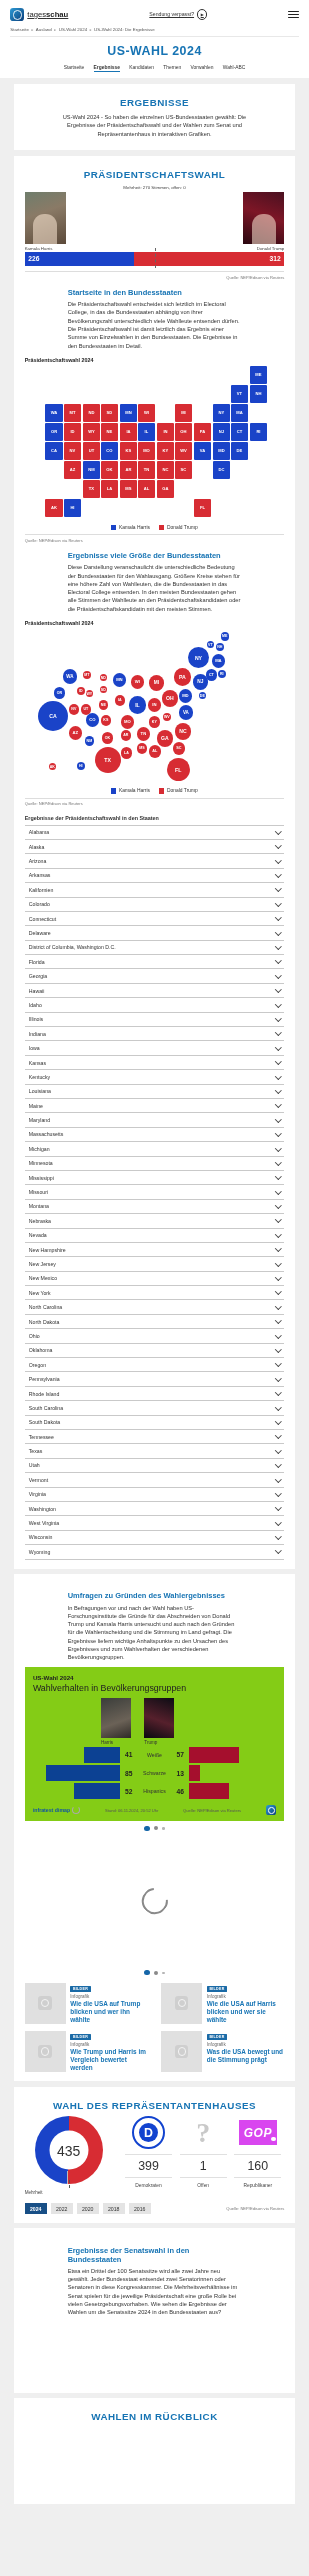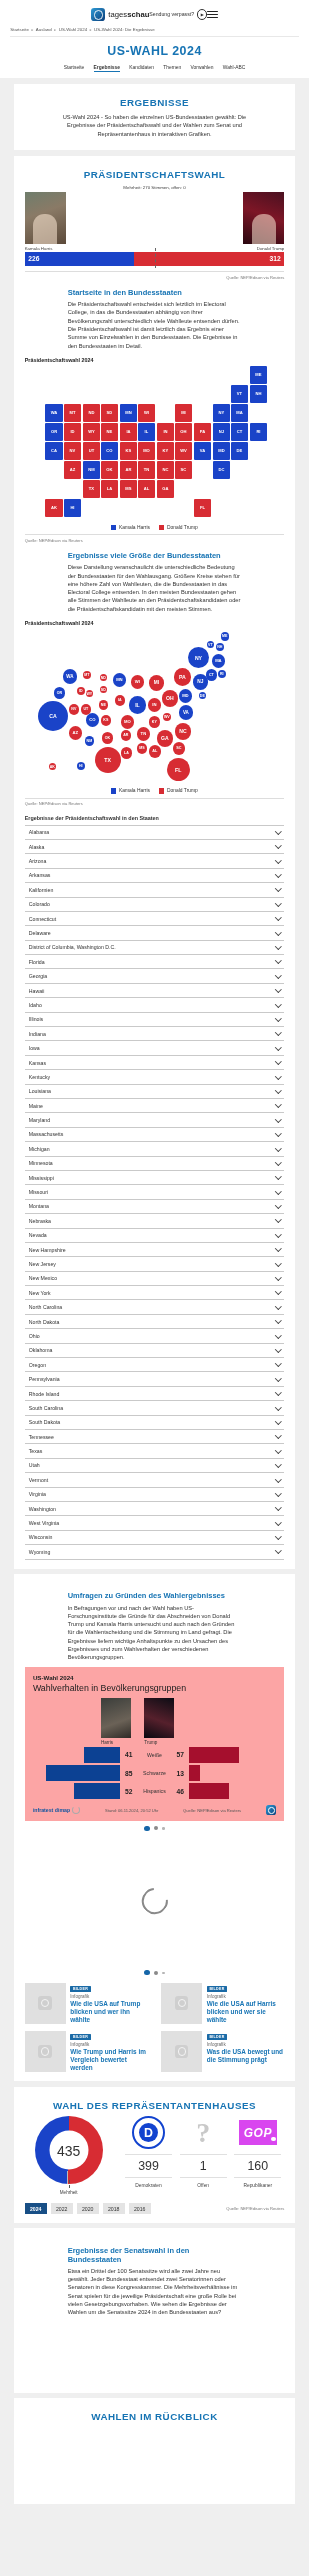--- a/index.html
+++ b/index.html
@@ -1,19 +1,19 @@
 <!DOCTYPE html>
 <html style="font-size:8.2px"><head>
 <meta charset="utf-8">
 <style>
   html,body{margin:0;padding:0;background:#efefef;font-family:"Liberation Sans",sans-serif;color:#333;}
   .page{width:309px;margin:0 auto;background:#efefef;}
   
   .masthead{background:#fff;padding:5.2px 10.3px 0 10.3px;}
-  .topbar{display:flex;align-items:center;justify-content:center;height:18.5px;}
+  .topbar{display:flex;align-items:center;justify-content:space-between;height:18.5px;text-decoration:underline;}
   .brand{display:flex;align-items:center;gap:3.6px;}
   .brand-box{width:13.4px;height:13.4px;border-radius:3.1px;background:linear-gradient(135deg,#2e9bd6,#0b3e7a);position:relative;}
   .brand-box:after{content:"";position:absolute;left:2.6px;top:2.6px;width:7.2px;height:7.2px;border:1px solid #fff;border-radius:50%;opacity:.9;}
   .brand-word{font-size:7.7px;color:#222;}
   .brand-word b{font-weight:bold;}
   .missed{display:flex;align-items:center;gap:3.1px;font-size:5.2px;color:#333;}
   .play-ic{width:8.2px;height:8.2px;border:0.8px solid #333;border-radius:50%;display:inline-flex;align-items:center;justify-content:center;font-size:4.1px;color:#333;}
   .burger{width:10.3px;height:7.2px;display:flex;flex-direction:column;justify-content:space-between;cursor:pointer;}
   .burger i{display:block;height:1.3px;background:#222;border-radius:0.5px;}
   .crumbs{font-size:4.4px;color:#555;padding:3.6px 0 4.1px 0;display:flex;gap:2.6px;align-items:center;border-bottom:0.5px solid #e8e8e8;}
@@ -56,21 +56,21 @@
   
   .bubwrap{position:relative;height:155px;margin:2.1px 0 1px 0;}
   .bub{position:absolute;border-radius:50%;display:flex;align-items:center;justify-content:center;color:#fff;font-weight:bold;font-size:4.1px;}
   
   .acc-head{font-size:5.4px;font-weight:bold;margin:9.3px 0 3.1px 0;}
   .acc{border-top:0.5px solid #c9c9c9;}
   .acc-row{display:flex;align-items:center;justify-content:space-between;height:13.4px;border-bottom:0.5px solid #c9c9c9;padding:0 4.1px;cursor:pointer;}
   .acc-row span{font-size:5.2px;color:#333;}
   .chev{width:3.6px;height:3.6px;border-right:0.8px solid #444;border-bottom:0.8px solid #444;transform:rotate(45deg);margin-top:-2.1px;}
   
-  .chartcard{background:#fca5a5;margin:5.2px 0;padding:7.2px 8.2px 5.2px 8.2px;}
+  .chartcard{background:#84cc16;margin:5.2px 0;padding:7.2px 8.2px 5.2px 8.2px;}
   .cc-kicker{font-size:6.2px;font-weight:bold;color:#222;}
   .cc-title{font-size:8.8px;color:#222;margin:2.1px 0 5.2px 0;}
   .cc-photos{display:flex;gap:13.4px;margin-left:68px;}
   .cc-photo{width:30px;height:40px;}
   .cc-photo.harris{background:linear-gradient(160deg,#3a3d3a,#6b6257 60%,#2e2a26);}
   .cc-photo.trump{background:linear-gradient(200deg,#0c0c14,#56202c 55%,#090910);}
   .cc-photo-label{font-size:4.6px;color:#333;margin-top:1.5px;}
   .cc-row{display:flex;align-items:center;height:15.5px;margin:2.6px 0;}
   .cc-left{flex:1;display:flex;justify-content:flex-end;}
   .cc-right{flex:1;display:flex;justify-content:flex-start;}
@@ -93,21 +93,21 @@
   .teasers{display:grid;grid-template-columns:1fr 1fr;gap:7.2px 13.4px;margin-top:7.2px;}
   .teaser{display:flex;gap:4.6px;cursor:pointer;}
   .t-img{width:41px;height:41px;background:#e0e0e0;flex:0 0 41px;display:flex;align-items:center;justify-content:center;}
   .t-globe{width:13.4px;height:13.4px;border-radius:3.1px;background:#cfcfcf;position:relative;}
   .t-globe:after{content:"";position:absolute;left:2.6px;top:2.6px;width:6.2px;height:6.2px;border:1px solid #f4f4f4;border-radius:50%;}
   .t-badge{display:inline-block;background:#1a6aa6;color:#fff;font-size:3.6px;font-weight:bold;letter-spacing:0.3px;padding:1px 2.6px;border-radius:0.5px;}
   .t-kicker{font-size:4.6px;color:#666;margin:2.1px 0 1px 0;}
   .t-title{font-size:6.4px;line-height:1.25;font-weight:bold;color:#1774b4;}
   
   .house{display:flex;align-items:flex-start;gap:9.3px;margin-top:4.1px;}
-  .donut-col{width:88px;text-align:center;}
+  .donut-col{width:88px;}
   .donut{width:68px;height:68px;border-radius:50%;margin:0 auto;position:relative;
          background:conic-gradient(#d72c33 0deg 182deg,#bbb 182deg 184deg,#1a43c8 184deg 360deg);}
   .donut-hole{position:absolute;left:50%;top:50%;transform:translate(-50%,-50%);width:39px;height:39px;border-radius:50%;background:#fff;display:flex;align-items:center;justify-content:center;font-size:14px;color:#333;}
   .donut-tick{position:absolute;left:50%;bottom:-4.1px;height:8.2px;border-left:1px dashed #555;}
   .maj-label{font-size:4.6px;color:#444;margin-top:6.2px;}
   .stats{flex:1;display:flex;justify-content:space-between;padding:0 3.1px;}
   .stat{width:30%;text-align:center;}
   .stat-icon{height:33px;display:flex;align-items:center;justify-content:center;}
   .d-logo{width:29px;height:29px;border-radius:50%;border:2.6px solid #1243cf;display:flex;align-items:center;justify-content:center;}
   .d-inner{width:19.6px;height:19.6px;border-radius:50%;background:#1243cf;color:#fff;font-weight:bold;font-size:12.4px;display:flex;align-items:center;justify-content:center;}

